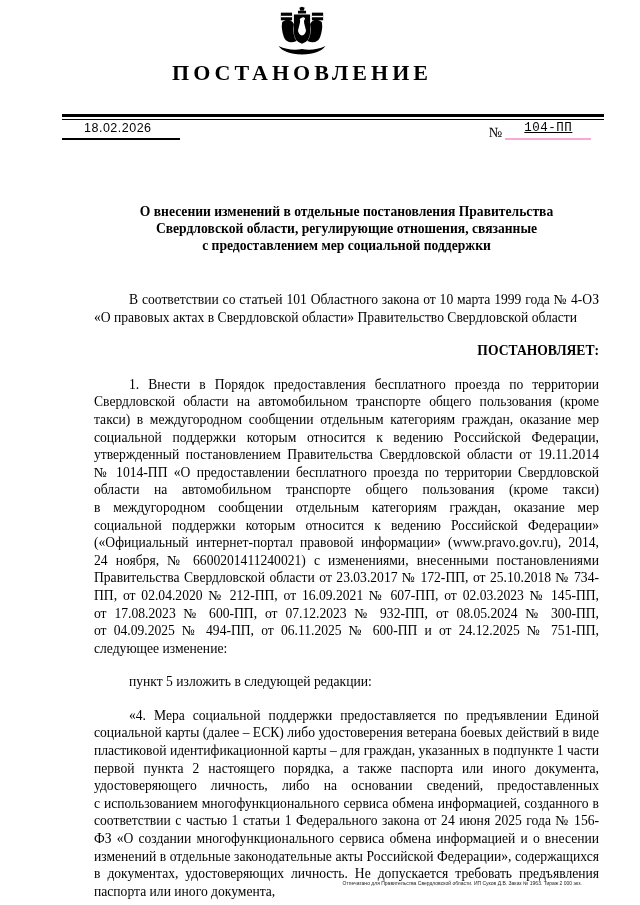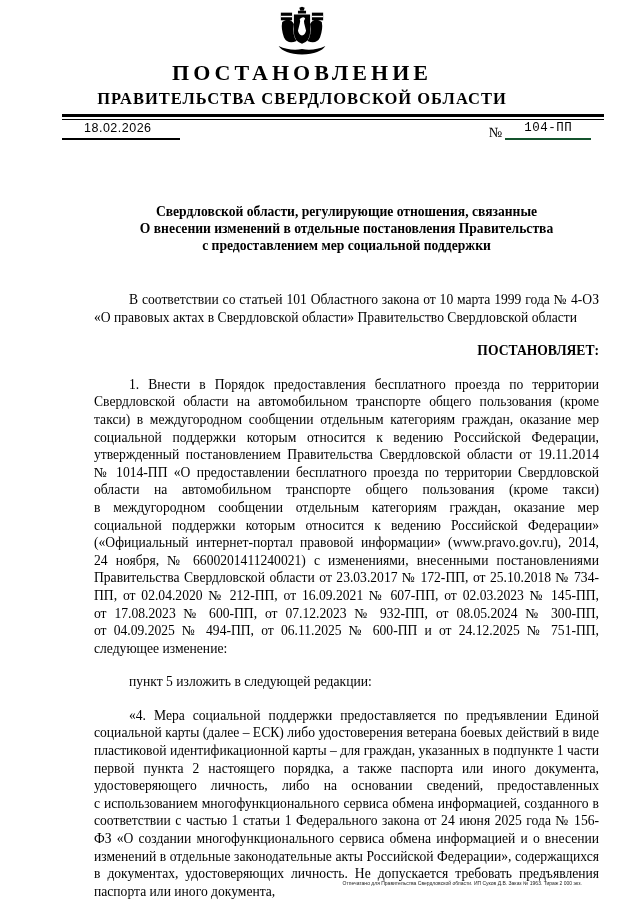--- a/index.html
+++ b/index.html
@@ -70,27 +70,28 @@
     align-items: flex-end;
   }
   .number-label {
     font-size: 14px;
     margin-right: 3px;
     line-height: 14px;
   }
   .number-value {
     display: inline-block;
     width: 86px;
-    border-bottom: 2px solid #14532d;
+    border-bottom: 2px solid #f9a8d4;
     font-family: "Liberation Mono", monospace;
     font-size: 12.5px;
     letter-spacing: 0.5px;
     text-align: center;
     height: 19px;
     box-sizing: border-box;
+    text-decoration: underline;
   }
   .city {
     position: absolute;
     top: 146px;
     left: 0;
     width: 100%;
     text-align: center;
     font-size: 13.5px;
   }
   
@@ -158,35 +159,34 @@
       </g>
 
       <path d="M27.5 13.5 q4 -3.5 6 -0.5 q-2 2.5 -1 5.5 l2 8 q-1 4.5 -4.5 5.5 q-3.5 -1 -4.5 -5.5 l2 -8 q1 -3 0 -5 z" fill="#ffffff"></path>
 
       <rect x="6.5" y="10" width="12.5" height="1.6" fill="#ffffff"></rect>
       <rect x="41" y="10" width="12.5" height="1.6" fill="#ffffff"></rect>
     </svg>
   </div>
 
   <div class="doc-type">ПОСТАНОВЛЕНИЕ</div>
-  <div class="authority">ПРАВИТЕЛЬСТВА СВЕРДЛОВСКОЙ ОБЛАСТИ</div>
 
   <div class="double-rule"></div>
 
   <div class="date-field">18.02.2026</div>
   <div class="number-group">
     <span class="number-label">№</span>
     <span class="number-value">104-ПП</span>
   </div>
 
 
   <div class="content">
     <div class="doc-title">
+      <div>О внесении изменений в отдельные постановления Правительства</div>
       <div>Свердловской области, регулирующие отношения, связанные</div>
-      <div>О внесении изменений в отдельные постановления Правительства</div>
       <div>с предоставлением мер социальной поддержки</div>
     </div>
 
     <div class="body-text">
       <p>В соответствии со статьей 101 Областного закона от 10 марта 1999 года № 4-ОЗ «О правовых актах в Свердловской области» Правительство Свердловской области</p>
       <p class="resolves">ПОСТАНОВЛЯЕТ:</p>
       <p>1. Внести в Порядок предоставления бесплатного проезда по территории Свердловской области на автомобильном транспорте общего пользования (кроме такси) в междугородном сообщении отдельным категориям граждан, оказание мер социальной поддержки которым относится к ведению Российской Федерации, утвержденный постановлением Правительства Свердловской области от 19.11.2014 №&nbsp;1014-ПП «О предоставлении бесплатного проезда по территории Свердловской области на&nbsp;автомобильном транспорте общего пользования (кроме&nbsp;такси) в&nbsp;междугородном сообщении отдельным категориям граждан, оказание мер социальной поддержки которым относится к ведению Российской Федерации» («Официальный интернет-портал правовой информации» (www.pravo.gov.ru), 2014, 24&nbsp;ноября, №&nbsp;6600201411240021) с&nbsp;изменениями, внесенными постановлениями Правительства Свердловской области от&nbsp;23.03.2017 №&nbsp;172-ПП, от&nbsp;25.10.2018 №&nbsp;734-ПП, от&nbsp;02.04.2020 №&nbsp;212-ПП, от&nbsp;16.09.2021 №&nbsp;607-ПП, от&nbsp;02.03.2023 №&nbsp;145-ПП, от&nbsp;17.08.2023 №&nbsp;600-ПП, от&nbsp;07.12.2023 №&nbsp;932-ПП, от&nbsp;08.05.2024 №&nbsp;300-ПП, от&nbsp;04.09.2025 №&nbsp;494-ПП, от&nbsp;06.11.2025 №&nbsp;600-ПП и от&nbsp;24.12.2025 №&nbsp;751-ПП, следующее изменение:</p>
       <p>пункт 5 изложить в следующей редакции:</p>
       <p>«4. Мера социальной поддержки предоставляется по предъявлении Единой социальной карты (далее – ЕСК) либо удостоверения ветерана боевых действий в&nbsp;виде пластиковой идентификационной карты – для граждан, указанных в&nbsp;подпункте 1 части первой пункта 2 настоящего порядка, а&nbsp;также паспорта или иного документа, удостоверяющего личность, либо на основании сведений, предоставленных с&nbsp;использованием многофункционального сервиса обмена информацией, созданного в соответствии с частью 1 статьи 1 Федерального закона от 24 июня 2025 года №&nbsp;156-ФЗ «О создании многофункционального сервиса обмена информацией и о внесении изменений в отдельные законодательные акты Российской Федерации», содержащихся в документах, удостоверяющих личность. Не допускается требовать предъявления паспорта или иного документа,</p>
     </div>

